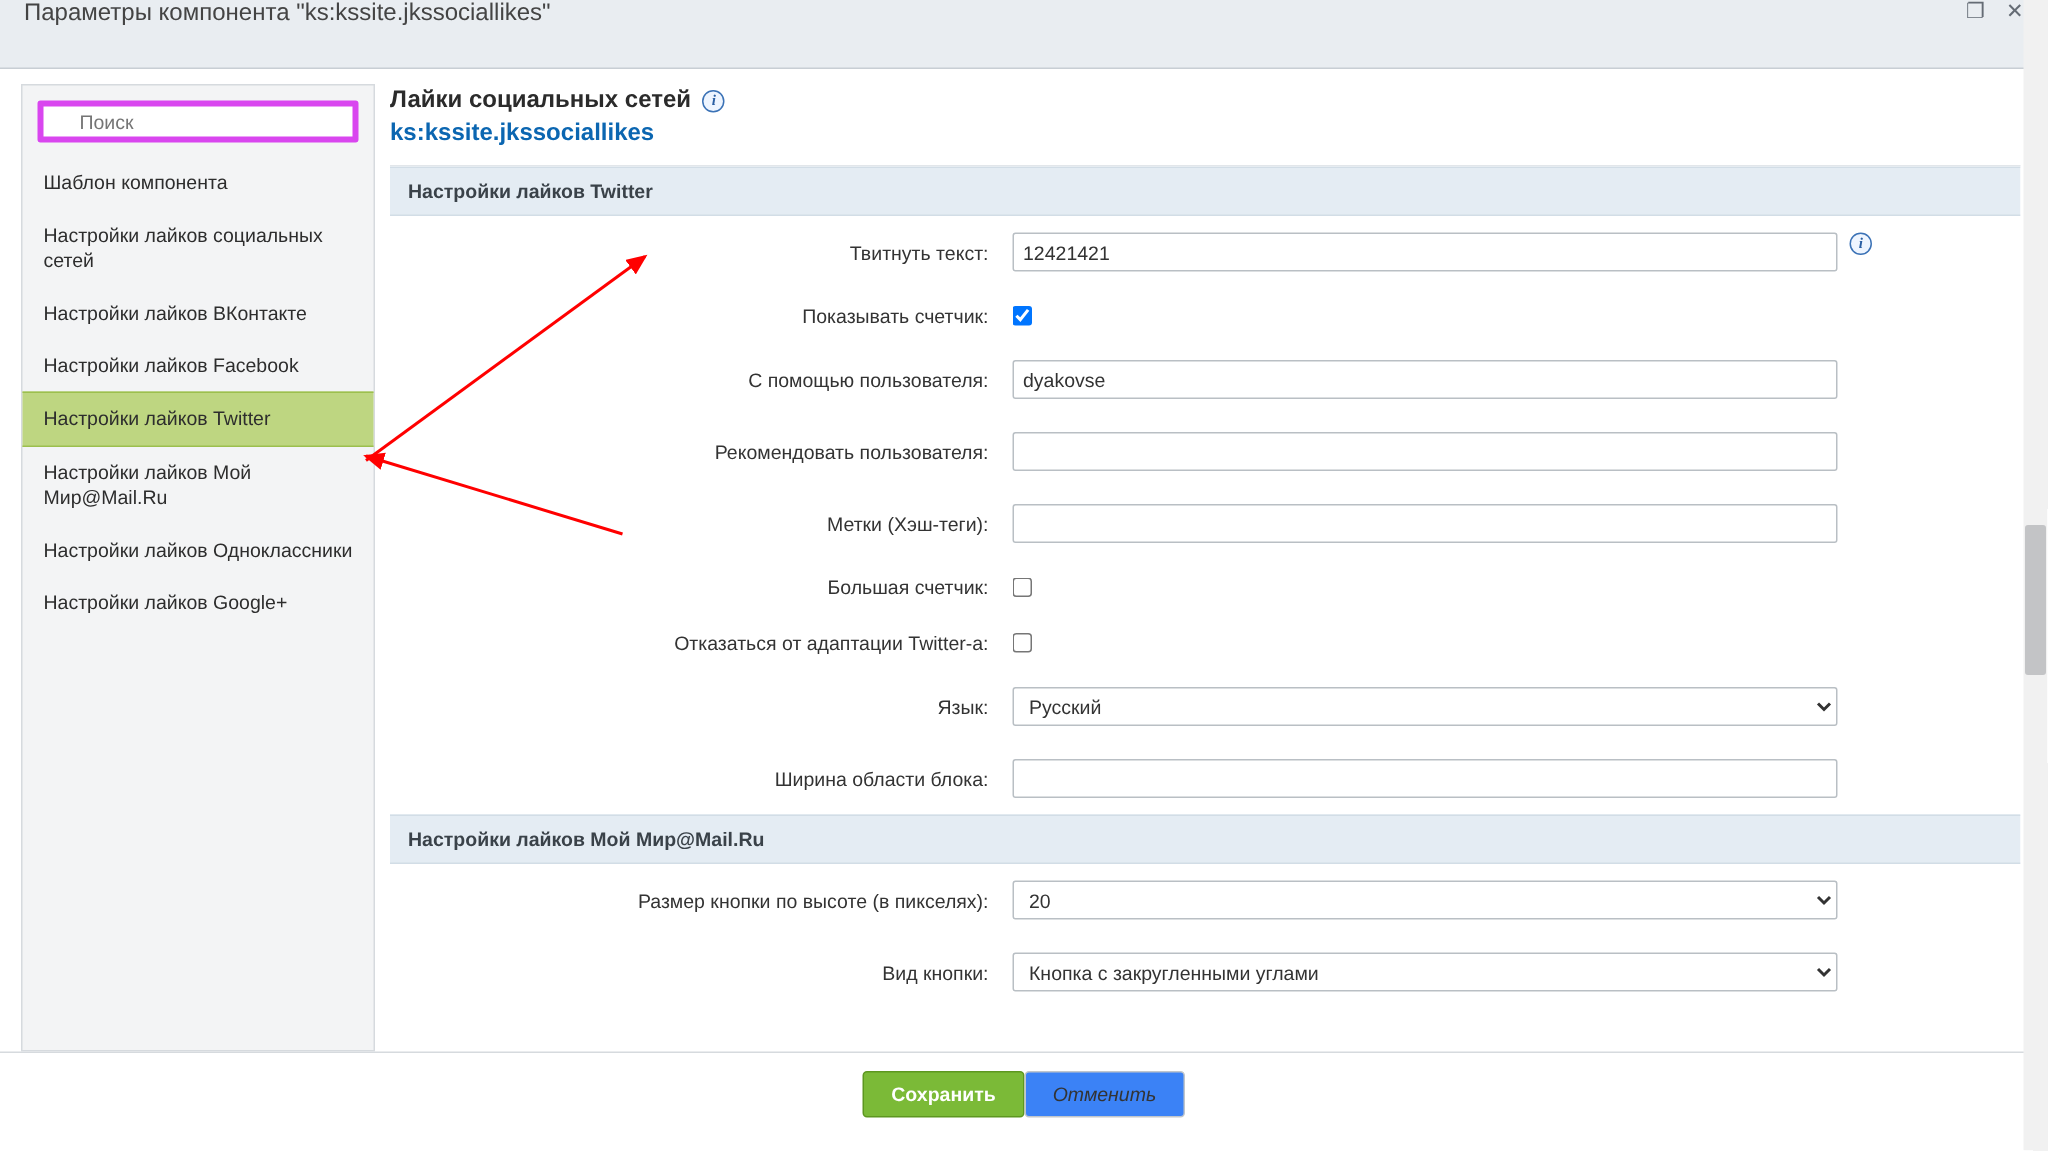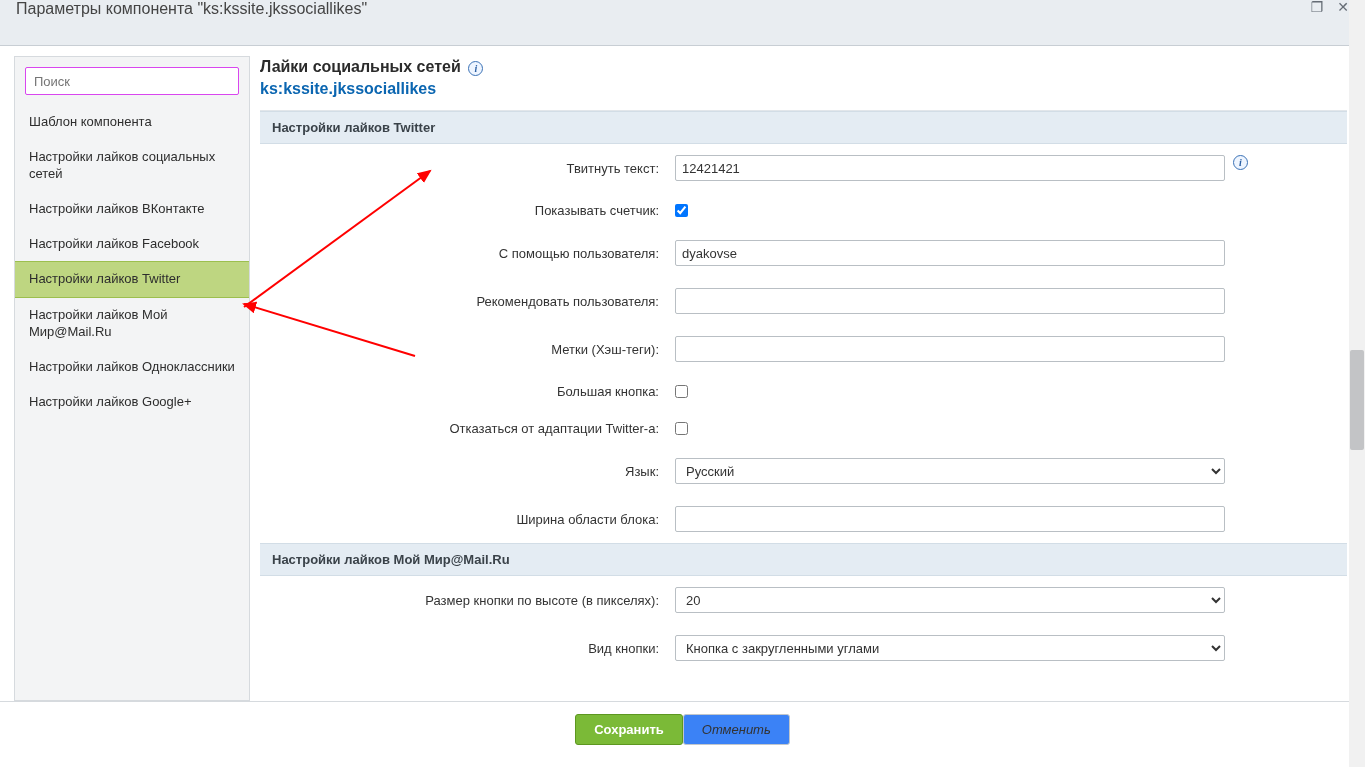--- a/index.html
+++ b/index.html
@@ -46,23 +46,23 @@
     margin-left: 14px;
     background: #f3f4f5;
     border: 1px solid #d6dade;
     display: flex;
     flex-direction: column;
   }
   .search-wrap { padding: 10px 10px 4px 10px; }
   .search-input {
     width: 100%;
     height: 28px;
-    border: 1px solid #d946ef;
+    border: 4px solid #d946ef;
     border-radius: 2px;
-    padding: 0 8px;
+    padding: 0 24px;
     font-size: 13px;
     color: #555;
     background: #fff;
   }
   .nav { padding: 6px 0 0 0; }
   .nav-item {
     padding: 9px 14px;
     color: #2d2d2d;
     cursor: pointer;
     line-height: 1.3;
@@ -278,21 +278,21 @@
       </div>
 
       <div class="form-row">
         <div class="form-label">Метки (Хэш-теги):</div>
         <div class="form-control">
           <input type="text" value="" style="">
         </div>
       </div>
 
       <div class="form-row">
-        <div class="form-label">Большая кнопка:</div>
+        <div class="form-label">Большая счетчик:</div>
         <div class="form-control">
           <input type="checkbox" style="">
         </div>
       </div>
 
       <div class="form-row">
         <div class="form-label">Отказаться от адаптации Twitter-а:</div>
         <div class="form-control">
           <input type="checkbox" style="">
         </div>

